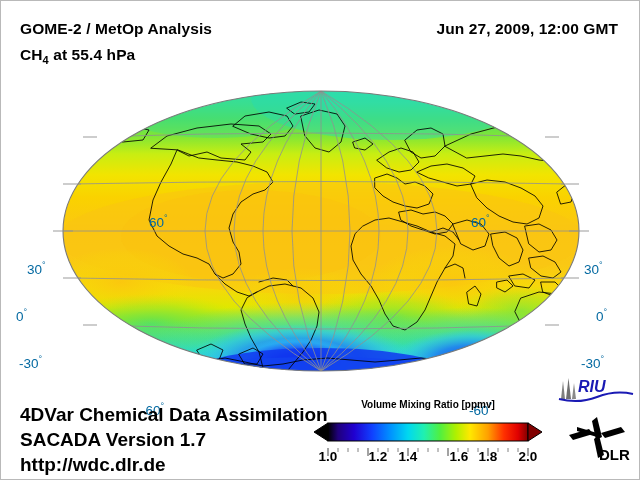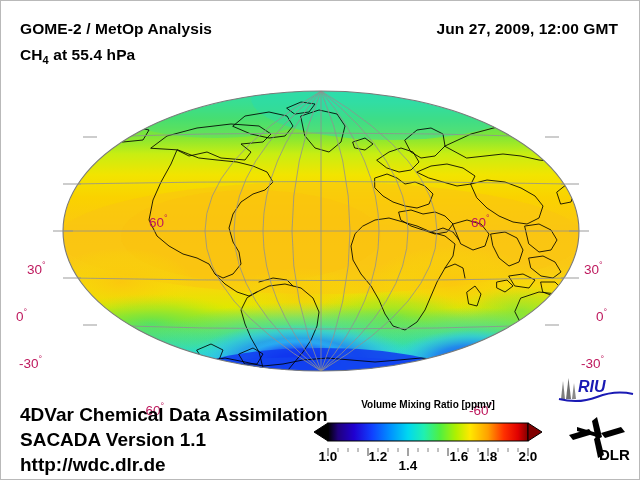--- a/index.html
+++ b/index.html
@@ -14,21 +14,21 @@
   #title-main{left:19px;top:19px;}
   #title-sub{left:19px;top:45px;}
   #title-date{right:21px;top:19px;margin-left:12px;}
   .sub{font-size:11px;vertical-align:sub;}
 
   
   #map-area{position:absolute;left:0px;top:85px;width:640px;height:295px;}
   #map-svg{position:absolute;left:0;top:0;}
 
   
-  .latlab{position:absolute;font-size:13.5px;color:#be185d;white-space:nowrap;}
+  .latlab{position:absolute;font-size:13.5px;color:#0369a1;white-space:nowrap;}
   .deg{font-size:9px;vertical-align:super;}
 
   
   .foot{position:absolute;left:19px;font-weight:bold;font-size:19px;
         white-space:nowrap;}
   #foot-1{top:403px;}
   #foot-2{top:428px;}
   #foot-3{top:453px;}
 
   
@@ -263,21 +263,21 @@
     <div class="latlab" style="left:140px;top:315px;"><span>-60</span><span class="deg">°</span></div>
 
     <div class="latlab" style="left:470px;top:127px;"><span>60</span><span class="deg">°</span></div>
     <div class="latlab" style="left:583px;top:174px;"><span>30</span><span class="deg">°</span></div>
     <div class="latlab" style="left:595px;top:221px;"><span>0</span><span class="deg">°</span></div>
     <div class="latlab" style="left:580px;top:268px;"><span>-30</span><span class="deg">°</span></div>
     <div class="latlab" style="left:468px;top:315px;"><span>-60</span><span class="deg">°</span></div>
   </div>
 
   <div class="foot" id="foot-1">4DVar Chemical Data Assimilation</div>
-  <div class="foot" id="foot-2">SACADA Version 1.1</div>
+  <div class="foot" id="foot-2">SACADA Version 1.7</div>
   <div class="foot" id="foot-3">http://wdc.dlr.de</div>
 
   <div id="cb-wrap">
     <div id="cb-title">Volume Mixing Ratio [ppmv]</div>
 
     <div id="cb-bar-box">
       <svg width="232" height="22" viewBox="0 0 232 22">
         <defs>
           <linearGradient id="cbGrad" x1="0" y1="0" x2="1" y2="0">
               <stop offset="0%" stop-color="#000000"></stop>
@@ -329,21 +329,21 @@
             <line x1="196.00000000000017" x2="196.00000000000017" y1="0" y2="4" stroke-width="0.8"></line>
             <line x1="206.00000000000017" x2="206.00000000000017" y1="0" y2="4" stroke-width="0.8"></line>
             <line x1="216.00000000000017" x2="216.00000000000017" y1="0" y2="8" stroke-width="1.2"></line>
           </g>
       </svg>
     </div>
 
     <div id="cb-labels">
         <div class="cb-lab" style="left: 16px;">1.0</div>
         <div class="cb-lab" style="left: 66px;">1.2</div>
-        <div class="cb-lab" style="left: 96px; margin-top: 9px;">1.4</div>
+        <div class="cb-lab" style="left: 96px;">1.4</div>
         <div class="cb-lab" style="left: 147px;">1.6</div>
         <div class="cb-lab" style="left: 176px;">1.8</div>
         <div class="cb-lab" style="left: 216px;">2.0</div>
       </div>
   </div>
 
   <div id="riu-logo">
     <svg width="78" height="26" viewBox="0 0 78 26">
       <g>
         <polygon points="4,22 6,4 8,22" fill="#808080"></polygon>

